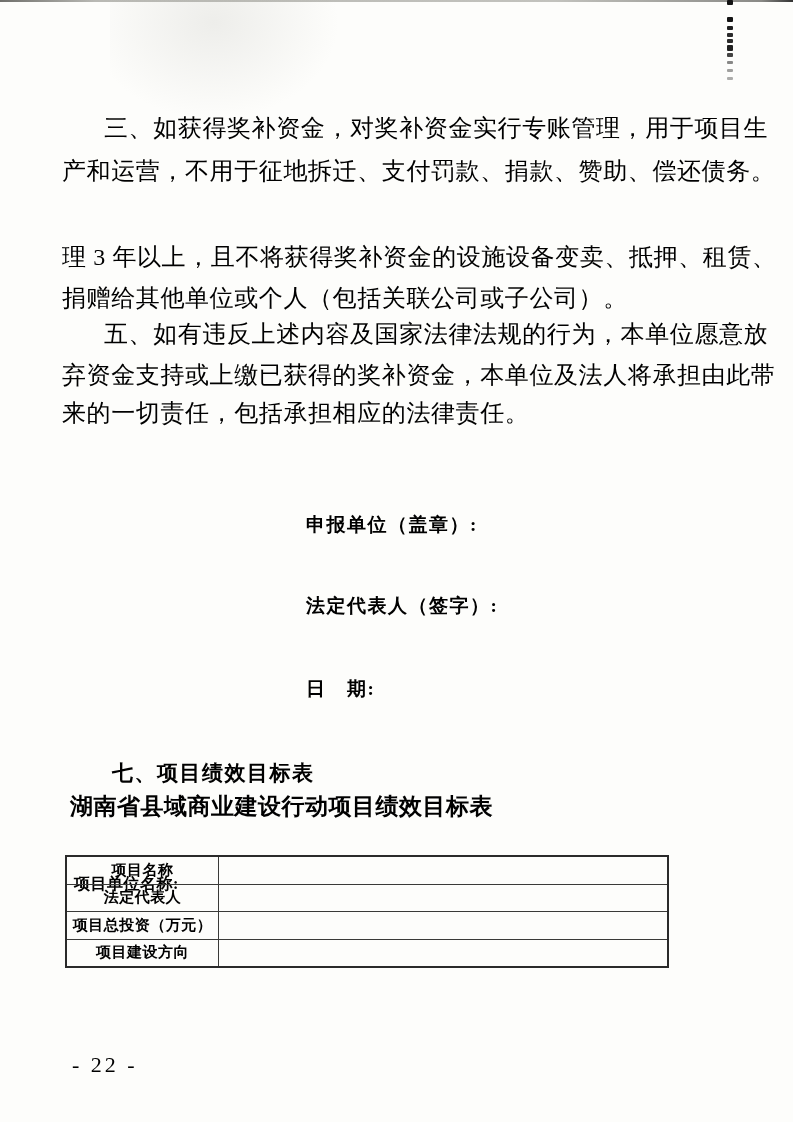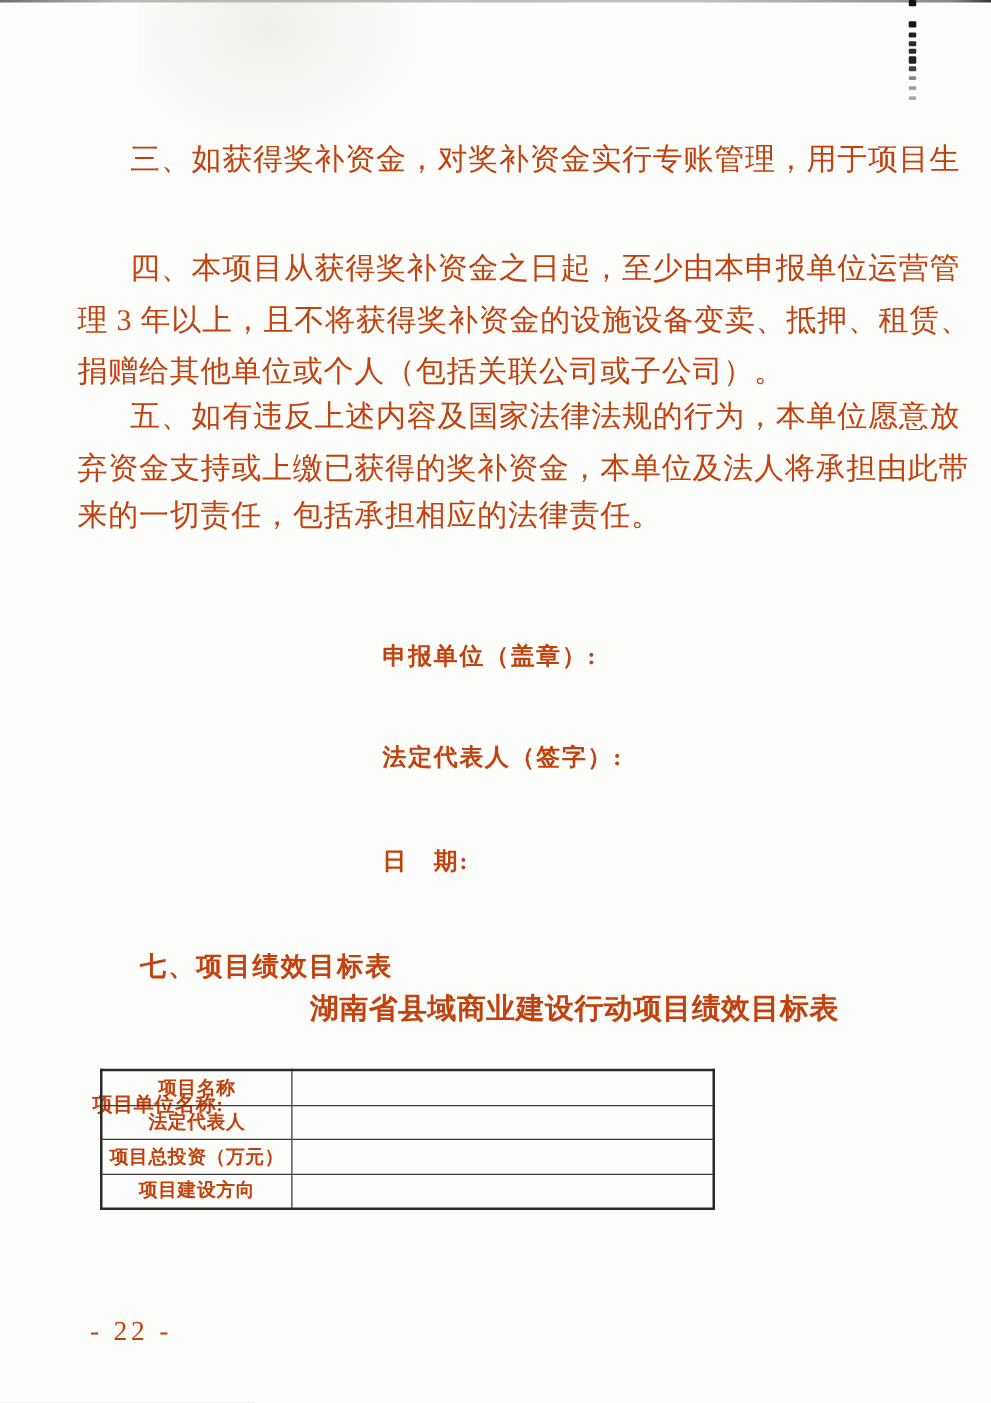--- a/index.html
+++ b/index.html
@@ -1,41 +1,41 @@
 <!DOCTYPE html>
 <html><head>
 <meta charset="utf-8">
 <style>
   html,body{margin:0;padding:0;background:#e9e9e7;}
   .page{
     position:relative;width:793px;height:1122px;margin:0 auto;
     background:#fdfdfb;overflow:hidden;
-    font-family:"Liberation Serif","DejaVu Serif",serif;color:#c2410c;
+    font-family:"Liberation Serif","DejaVu Serif",serif;color:#000000;
   }
   
   .top-line{position:absolute;top:0;left:0;width:793px;height:2px;
     background:linear-gradient(90deg,#6f6f6b,#b9b9b4 12%,#c2c2bd 70%,#8a8a86 96%,#333);}
   .smudge{position:absolute;left:110px;top:-30px;width:230px;height:150px;
     background:radial-gradient(ellipse at 45% 35%,rgba(175,175,168,.20),rgba(175,175,168,0) 70%);}
   .dots{position:absolute;left:727px;top:0;width:8px;height:90px;}
   .dots i{position:absolute;left:0;width:6px;background:#141414;border-radius:1px;display:block;}
   
   .line{position:absolute;font-size:24px;letter-spacing:.6px;white-space:nowrap;line-height:26px;}
   .l-margin{left:62px;}
   .l-indent{left:104px;}
   
   .sig{position:absolute;left:306px;font-size:19px;font-weight:bold;letter-spacing:1.5px;white-space:nowrap;}
   
   .sec-heading{position:absolute;left:112px;top:759px;font-size:21px;font-weight:bold;
     letter-spacing:1.5px;font-family:"Liberation Sans","DejaVu Sans",sans-serif;white-space:nowrap;}
-  .table-title{position:absolute;left:70px;top:791px;width:601px;text-align:right;
+  .table-title{position:absolute;left:70px;top:791px;width:601px;text-align:left;
     font-size:23px;font-weight:bold;letter-spacing:.5px;white-space:nowrap;}
   .unit-label{position:absolute;left:74px;top:834px;font-size:16px;font-weight:bold;letter-spacing:.5px;margin-top:40px;}
   
-  .perf-table{position:absolute;left:80px;top:855px;width:492px;
+  .perf-table{position:absolute;left:65px;top:855px;width:604px;
     border-collapse:collapse;table-layout:fixed;border:2.5px solid #2a2a2a;}
   .perf-table td{border:1.5px solid #3a3a38;height:26.5px;padding:0;}
   .perf-table td.lbl{width:151px;text-align:center;font-weight:bold;font-size:15px;letter-spacing:.5px;}
   .perf-table td.val{background:transparent;}
   
   .page-num{position:absolute;left:72px;top:1052px;font-size:22px;letter-spacing:3px;white-space:nowrap;}
 </style>
 </head>
 <body>
 
@@ -50,22 +50,22 @@
     <i style="top:33px;height:4px;opacity:.9"></i>
     <i style="top:39px;height:4px;opacity:.9"></i>
     <i style="top:45px;height:6px;opacity:.95"></i>
     <i style="top:53px;height:4px;opacity:.8"></i>
     <i style="top:61px;height:3px;opacity:.5"></i>
     <i style="top:69px;height:3px;opacity:.4"></i>
     <i style="top:77px;height:3px;opacity:.35"></i>
   </div>
 
   <div class="line l-indent" style="top:115px">三、如获得奖补资金，对奖补资金实行专账管理，用于项目生</div>
+  <div class="line l-margin" style="top:158px">产和运营，不用于征地拆迁、支付罚款、捐款、赞助、偿还债务。</div>
 
-  <div class="line l-indent" style="top:202px">四、本项目从获得奖补资金之日起，至少由本申报单位运营管</div>
   <div class="line l-margin" style="top:244px">理 3 年以上，且不将获得奖补资金的设施设备变卖、抵押、租赁、</div>
   <div class="line l-margin" style="top:285px">捐赠给其他单位或个人（包括关联公司或子公司）。</div>
 
   <div class="line l-indent" style="top:321px">五、如有违反上述内容及国家法律法规的行为，本单位愿意放</div>
   <div class="line l-margin" style="top:362px">弃资金支持或上缴已获得的奖补资金，本单位及法人将承担由此带</div>
   <div class="line l-margin" style="top:400px">来的一切责任，包括承担相应的法律责任。</div>
 
   <div class="sig" style="top:512px">申报单位（盖章）:</div>
   <div class="sig" style="top:593px">法定代表人（签字）:</div>
   <div class="sig" style="top:676px">日　期:</div>

